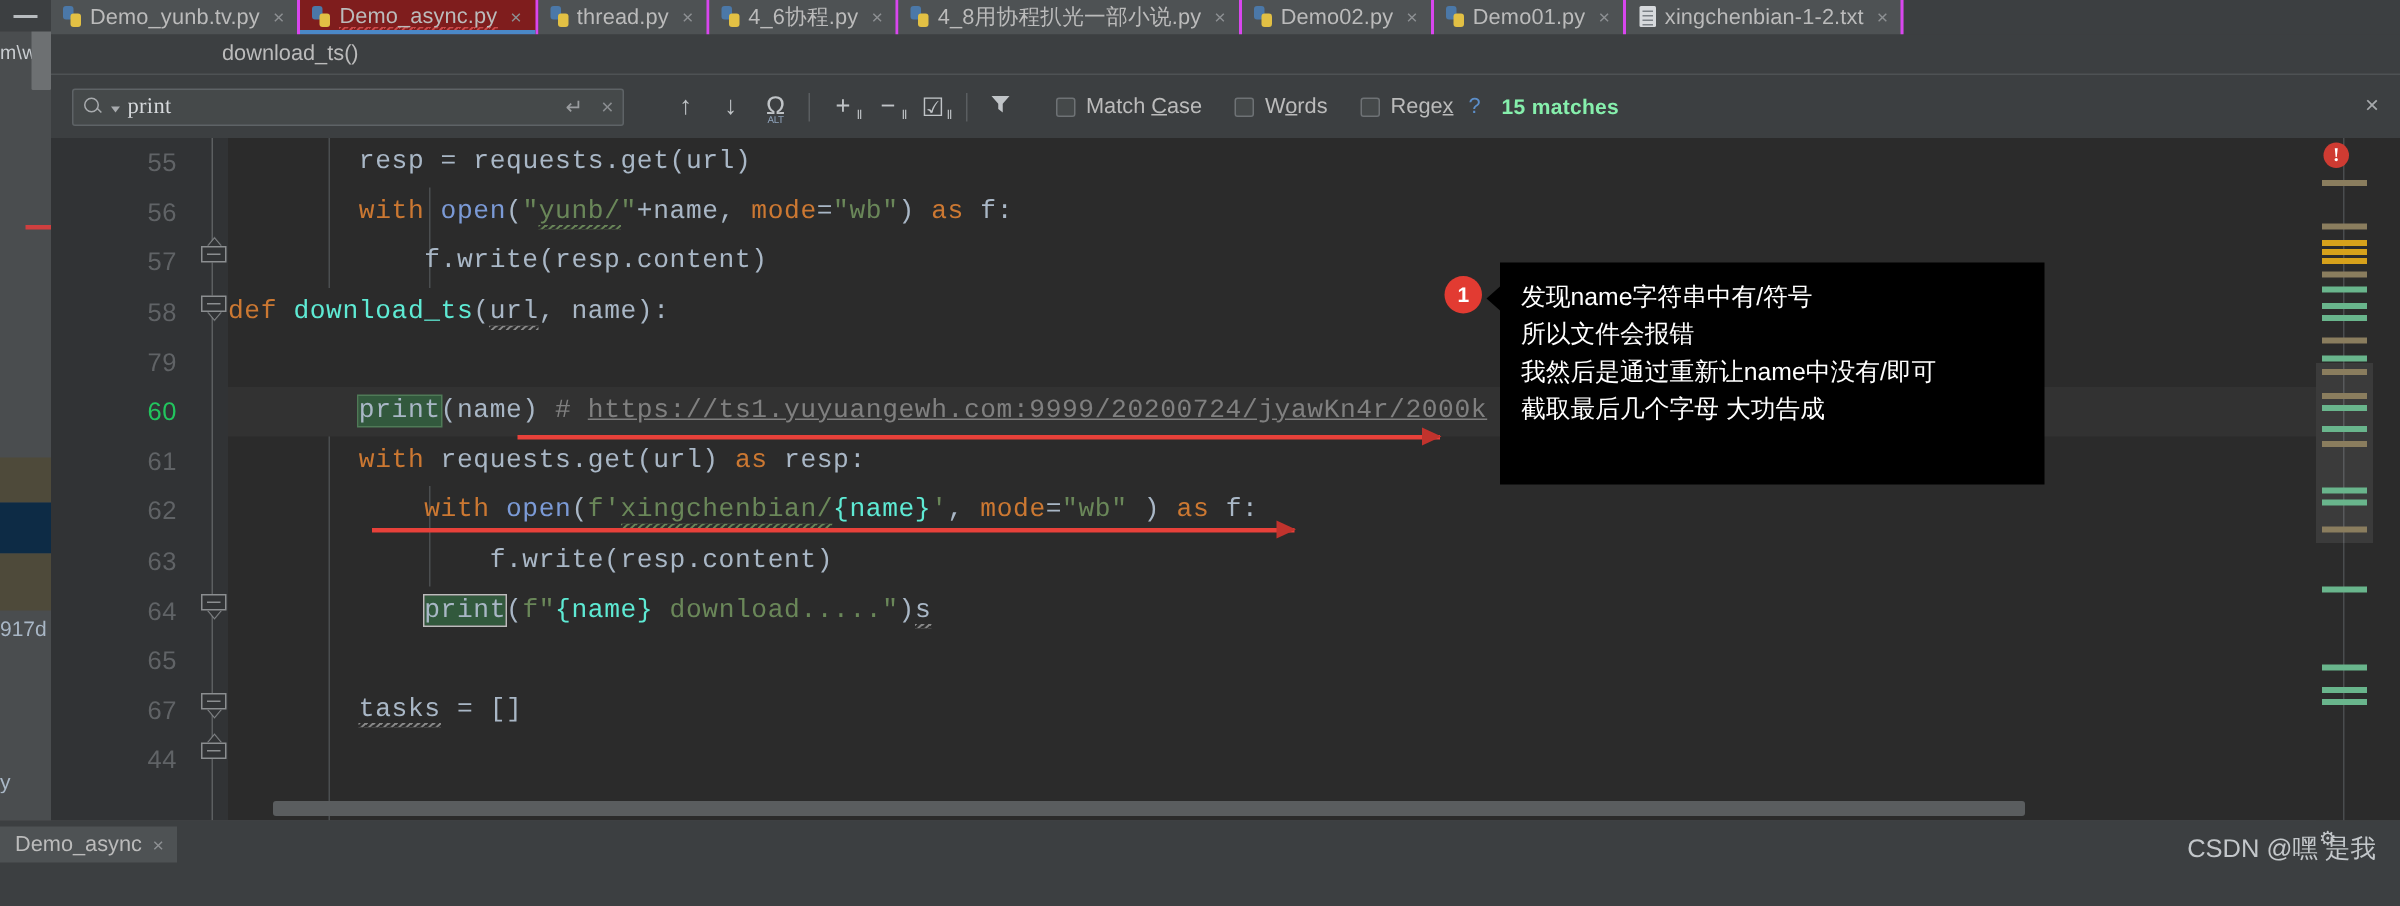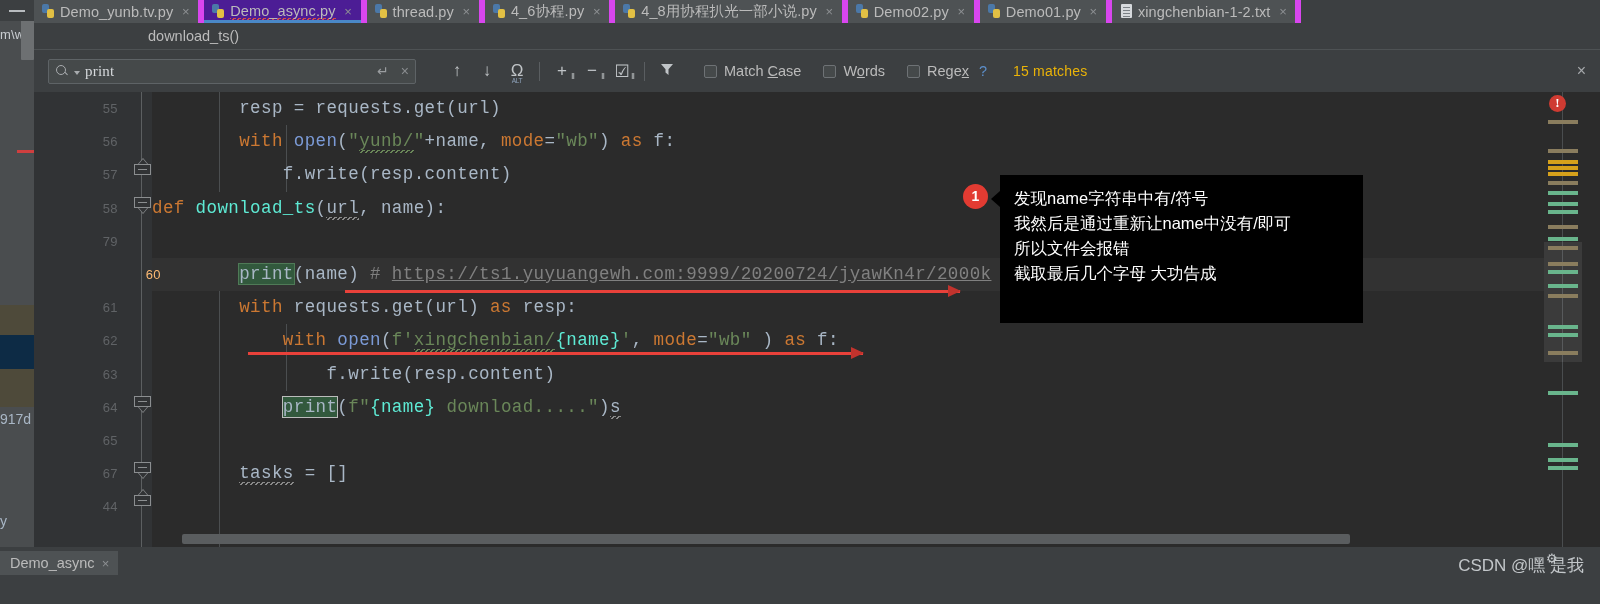--- a/index.html
+++ b/index.html
@@ -53,25 +53,25 @@
   }
 
   
   .tabbar {
     position: absolute; left: 34px; top: 0; width: 1566px; height: 23px;
     background: #3c3f41; display: flex; align-items: stretch;
   }
   .tab {
     display: flex; align-items: center; gap: 5px;
     padding: 0 7px 0 8px; height: 23px;
-    border-right: 6px solid #d946ef;
+    border-right: 2px solid #d946ef;
     background: #4e5254; color: #bbbbbb; font-size: 14.5px;
     white-space: nowrap; position: relative; cursor: default;
   }
-  .tab.active { background: #4c1d95; }
+  .tab.active { background: #7f1d1d; }
   .tab .underline {
     position: absolute; left: 0; right: 0; bottom: 0; height: 3px;
     background: #4a88c7;
   }
   .tab .tab-label { letter-spacing: .1px; }
   .tab .tab-label.squiggle {
     text-decoration: none;
     background-image: repeating-linear-gradient(135deg,
       #cf4b4b 0px, #cf4b4b 1.2px, transparent 1.2px, transparent 2.6px);
     background-repeat: repeat-x;
@@ -161,21 +161,21 @@
 
   .opts { display: flex; align-items: center; margin-left: 22px; gap: 22px; }
   .opt { display: flex; align-items: center; gap: 7px; color: #bbbbbb; font-size: 14.5px; cursor: default; }
   .cbx {
     width: 13px; height: 13px; border: 1.4px solid #6e7275;
     border-radius: 2px; background: #45494a;
   }
   .opt u { text-decoration: underline; }
   .qmark { color: #5c8ec9; font-size: 14.5px; margin-left: -12px; cursor: default; }
   .matches {
-    margin-left: 26px; color: #eab308; font-size: 14px; font-weight: normal;
+    margin-left: 14px; color: #86efac; font-size: 14px; font-weight: bold;
     letter-spacing: .2px;
   }
   .find-close {
     position: absolute; right: 14px; top: 50%; transform: translateY(-50%);
     color: #a6a9ac; font-size: 16px; cursor: default;
   }
 
   
   .editor {
     position: absolute; left: 34px; top: 92px; width: 1566px; height: 455px;
@@ -195,23 +195,23 @@
   }
   .lines { position: absolute; left: 118px; top: 0; right: 0; top: 0; }
   .ln {
     position: relative; height: 33.2px; line-height: 33.2px;
     font-family: "Liberation Mono", monospace; font-size: 17.5px;
     white-space: pre; color: #a9b7c6; letter-spacing: .4px;
   }
   .num {
     position: absolute; width: 98px; text-align: right; padding-right: 14px;
     color: #606366; font-family: "Liberation Sans", sans-serif;
-    font-size: 13px; left: -118px; line-height: 33.2px;
-  }
-  .num.cur { color: #fdba74; margin-left: 43px; }
+    font-size: 17px; left: -118px; line-height: 33.2px;
+  }
+  .num.cur { color: #22c55e; }
   .ln.current { background: #323232; }
 
   .kw   { color: #cc7832; }
   .fn   { color: #7b9ad6; }
   .str  { color: #6a8759; }
   .cmt  { color: #808080; }
   .deff { color: #5eead4; }
   .plain{ color: #a9b7c6; }
   .hit  { background: #32593d; outline: 1px solid #4f7a57; color: #a9b7c6; }
   .hit-sel { background: #32593d; outline: 1.5px solid #bcbcbc; color: #a9b7c6; }
@@ -541,22 +541,22 @@
 
     <div class="h-scroll"></div>
   </div>
 
   <div class="arrow" style="left:345px; top:290px; width:615px;"></div>
   <div class="arrow" style="left:248px; top:352px; width:615px;"></div>
 
   <div class="badge">1</div>
   <div class="tip" id="tooltip">
       <div>发现name字符串中有/符号</div>
+      <div>所以文件会报错</div>
       <div>我然后是通过重新让name中没有/即可</div>
-      <div>所以文件会报错</div>
       <div>截取最后几个字母 大功告成</div>
     </div>
 
   <div class="markers" id="markers">
     <div class="track"></div>
     <div class="err-dot">!</div>
     <div class="thumb" style="top:150px; height:120px;"></div>
   <div class="mk" style="top: 28px; background: rgb(138, 125, 94);"></div>
       <div class="mk" style="top: 57px; background: rgb(138, 125, 94);"></div>
       <div class="mk" style="top: 68px; background: rgb(214, 161, 27);"></div>

